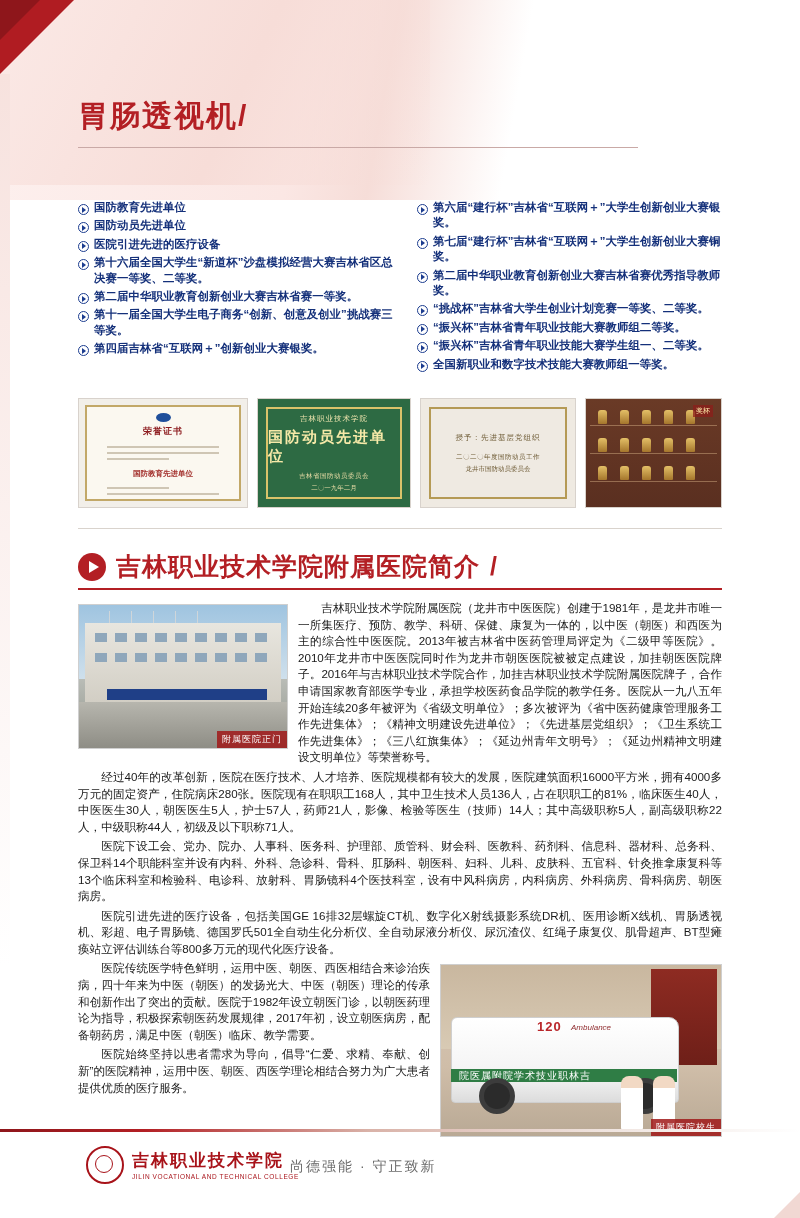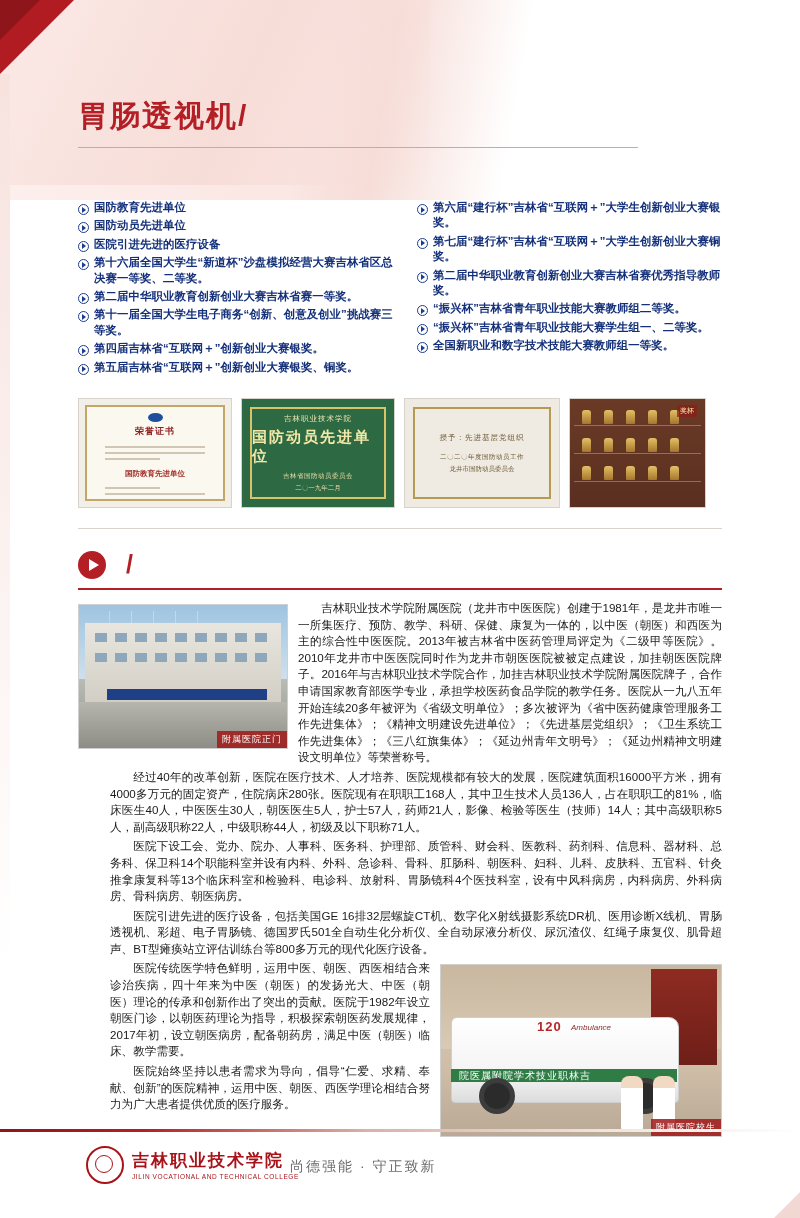--- a/index.html
+++ b/index.html
@@ -133,21 +133,21 @@
     display: flex;
     gap: 9px;
   }
   .cert {
     position: relative;
     height: 110px;
     overflow: hidden;
     border: 1px solid #d8d2cc;
     box-sizing: border-box;
   }
-  .cert.c1 { width: 154px; background: #f2efe9; }
+  .cert.c1 { width: 170px; background: #f2efe9; }
   .cert.c2 { width: 154px; background: #2d6a43; }
   .cert.c3 { width: 156px; background: #efeae2; }
   .cert.c4 { width: 137px; background: #5a2f20; }
 
   .cert-inner {
     position: absolute;
     inset: 6px;
     border: 2px solid #b9a06a;
     box-sizing: border-box;
     display: flex;
@@ -359,21 +359,20 @@
     top: 6px;
   }
 
   .para {
     font-size: 11.6px;
     line-height: 16.6px;
     color: #1a1a1a;
     text-align: justify;
     margin: 0 0 3px 0;
     text-indent: 2em;
-    padding-left: 32px;
   }
 
   .photo-amb {
     float: right;
     width: 282px;
     height: 173px;
     margin: 4px 0 4px 10px;
     position: relative;
     overflow: hidden;
     background: linear-gradient(180deg,#d9c9b6 0%, #cfbda8 60%, #b9a995 100%);
@@ -554,38 +553,38 @@
         <span class="honor-text">第二届中华职业教育创新创业大赛吉林省赛一等奖。</span>
       </div>
       <div class="honor-item">
         <span class="bullet"></span>
         <span class="honor-text">第十一届全国大学生电子商务“创新、创意及创业”挑战赛三等奖。</span>
       </div>
       <div class="honor-item">
         <span class="bullet"></span>
         <span class="honor-text">第四届吉林省“互联网＋”创新创业大赛银奖。</span>
       </div>
-      <div class="honor-item">
-        <span class="bullet"></span>
-        <span class="honor-text">第五届吉林省“互联网＋”创新创业大赛银奖、铜奖。</span>
-      </div>
     </div>
 
     <div class="honors-col">
       <div class="honor-item">
         <span class="bullet"></span>
         <span class="honor-text">第六届“建行杯”吉林省“互联网＋”大学生创新创业大赛银奖。</span>
       </div>
       <div class="honor-item">
         <span class="bullet"></span>
         <span class="honor-text">第七届“建行杯”吉林省“互联网＋”大学生创新创业大赛铜奖。</span>
       </div>
       <div class="honor-item">
         <span class="bullet"></span>
         <span class="honor-text">第二届中华职业教育创新创业大赛吉林省赛优秀指导教师奖。</span>
+      </div>
+      <div class="honor-item">
+        <span class="bullet"></span>
+        <span class="honor-text">“挑战杯”吉林省大学生创业计划竞赛一等奖、二等奖。</span>
       </div>
       <div class="honor-item">
         <span class="bullet"></span>
         <span class="honor-text">“振兴杯”吉林省青年职业技能大赛教师组二等奖。</span>
       </div>
       <div class="honor-item">
         <span class="bullet"></span>
         <span class="honor-text">“振兴杯”吉林省青年职业技能大赛学生组一、二等奖。</span>
       </div>
       <div class="honor-item">
@@ -653,20 +652,21 @@
         <div class="trophy" style="left:100px; top:67px;"></div>
         <div class="shelf-label">奖杯</div>
       </div>
     </div>
   </div>
 
   <div class="hr-thin"></div>
 
   <div class="sec2-title">
     <span class="play-badge"></span>
+    <span class="sec2-title-text">吉林职业技术学院附属医院简介</span>
     <span class="sec2-slash">/</span>
   </div>
   <div class="sec2-rule"></div>
 
   <div class="body-wrap">
 
     <div class="photo-gate">
       <div class="flagpole" style="left:30px;"></div>
       <div class="flagpole" style="left:52px;"></div>
       <div class="flagpole" style="left:74px;"></div>

